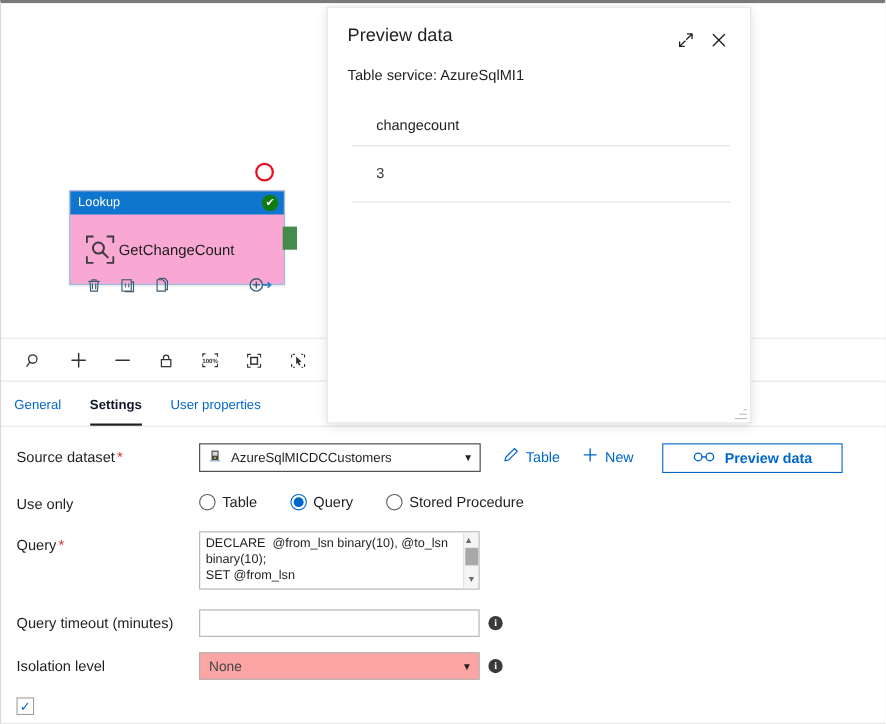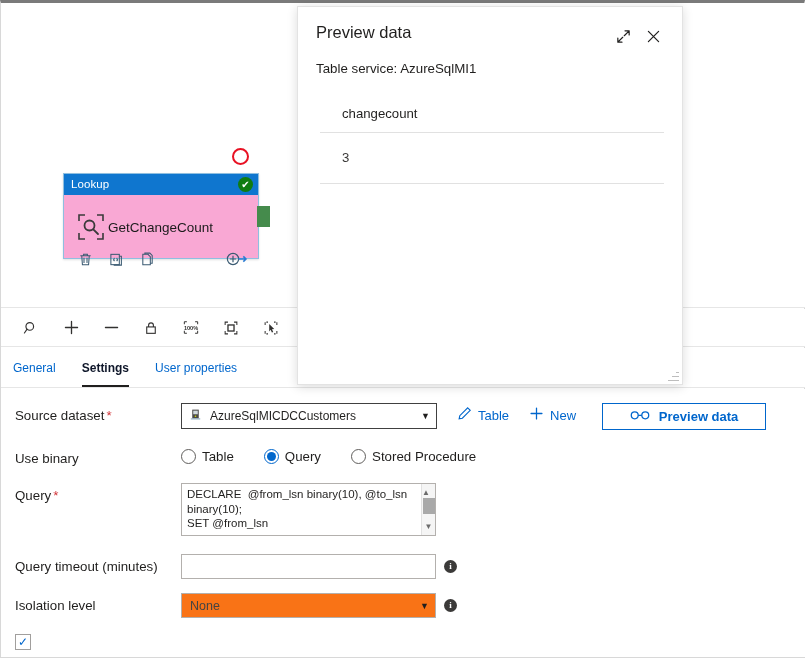--- a/index.html
+++ b/index.html
@@ -155,21 +155,21 @@
              border-left:1px solid #e1e1e1; }
   .qscroll .arw { text-align:center; font-size:8px; color:#6b6b6b; line-height:12px; height:12px; }
   .qscroll .arw.bot { position:absolute; bottom:2px; left:0; right:0; }
   .qscroll .thumb { position:absolute; top:14px; left:1px; width:12px; height:16px; background:#a9a9a9; }
 
   .text-input {
     width: 255px; height: 25px; border:1px solid #b3b0ad; background:#fff;
     font-size:12px; padding: 0 6px; color:#201f1e;
   }
   .iso-select {
-    width: 255px; height: 25px; border:1px solid #b3b0ad; background:#f97316;
+    width: 255px; height: 25px; border:1px solid #b3b0ad; background:#fca5a5;
     display:flex; align-items:center; padding: 0 6px 0 8px; font-size:12.5px; color:#444;
     cursor:pointer;
   }
   .iso-select .txt { flex:1 1 auto; }
   .info {
     width: 13px; height: 13px; border-radius:50%; background:#3b3a39; color:#fff;
     font-size: 9px; line-height:13px; text-align:center; margin-left: 8px; margin-top: 6px;
     font-family:"Liberation Serif", serif; font-weight:bold; cursor:pointer;
   }
   .chk {
@@ -351,21 +351,21 @@
             <circle cx="5.2" cy="6.4" r="3.8"></circle>
               <circle cx="16.8" cy="6.4" r="3.8"></circle>
             <path d="M9 6.4h4"></path>
           </svg>
         </span>
         <span>Preview data</span>
       </div>
     </div>
 
     <div class="row r2">
-      <div class="row-label">Use binary</div>
+      <div class="row-label">Use only</div>
       <div class="radios">
         <label class="radio">
           <span class="rb"></span>
           <span>Table</span>
         </label>
         <label class="radio">
           <span class="rb on"></span>
           <span>Query</span>
         </label>
         <label class="radio">

